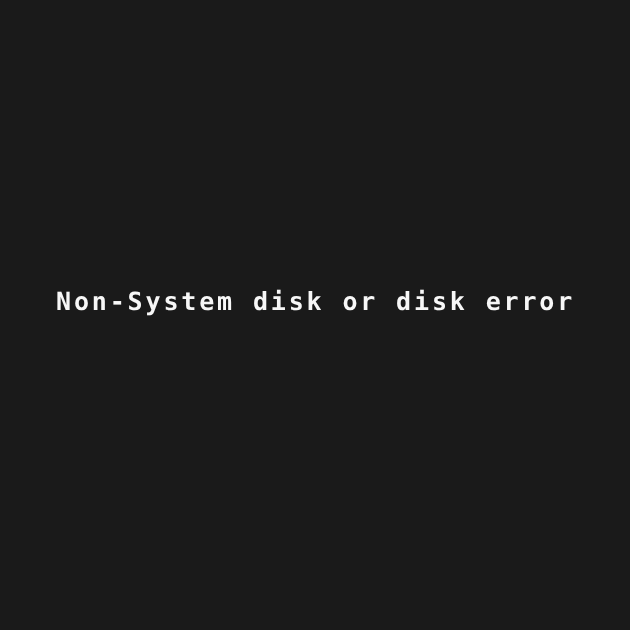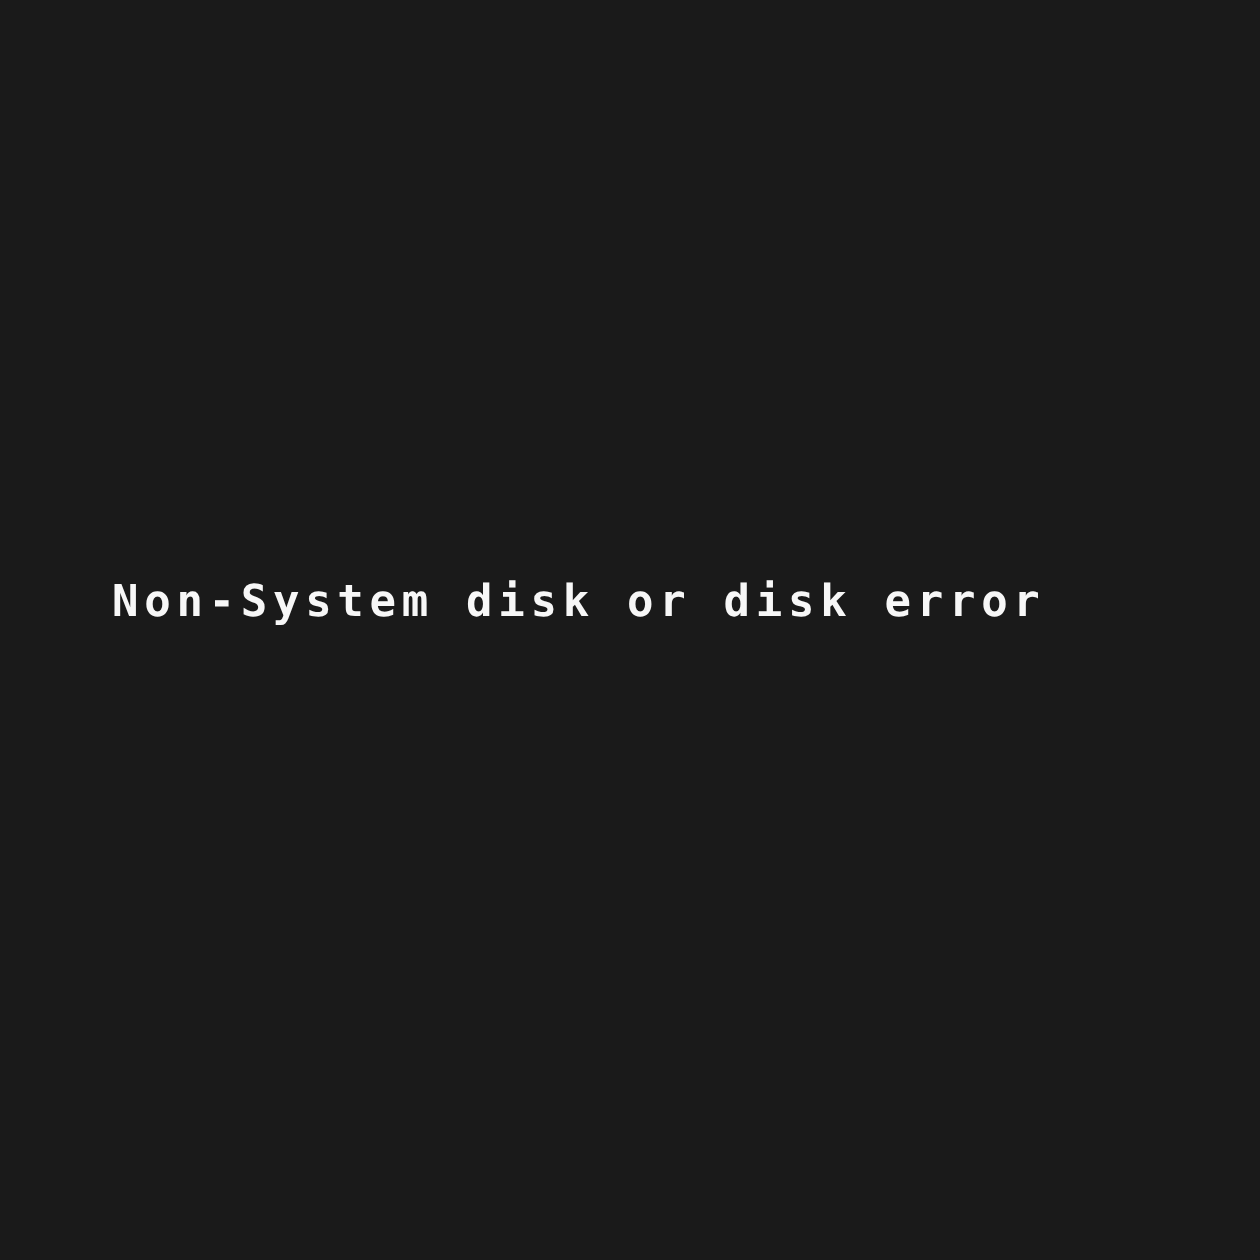--- a/index.html
+++ b/index.html
@@ -27,21 +27,21 @@
     left: 56px;
     top: 290px;
     margin: 0;
     padding: 0;
   }
 
   .message-line {
     display: block;
     color: #f7f7f7;
     font-family: "DejaVu Sans Mono", "Liberation Mono", monospace;
-    font-size: 22px;
+    font-size: 25px;
     font-weight: 700;
     line-height: 23px;
     letter-spacing: 2.85px;
     white-space: pre;
     text-rendering: geometricPrecision;
     -webkit-font-smoothing: none;
   }
 </style>
 </head>
 <body>

